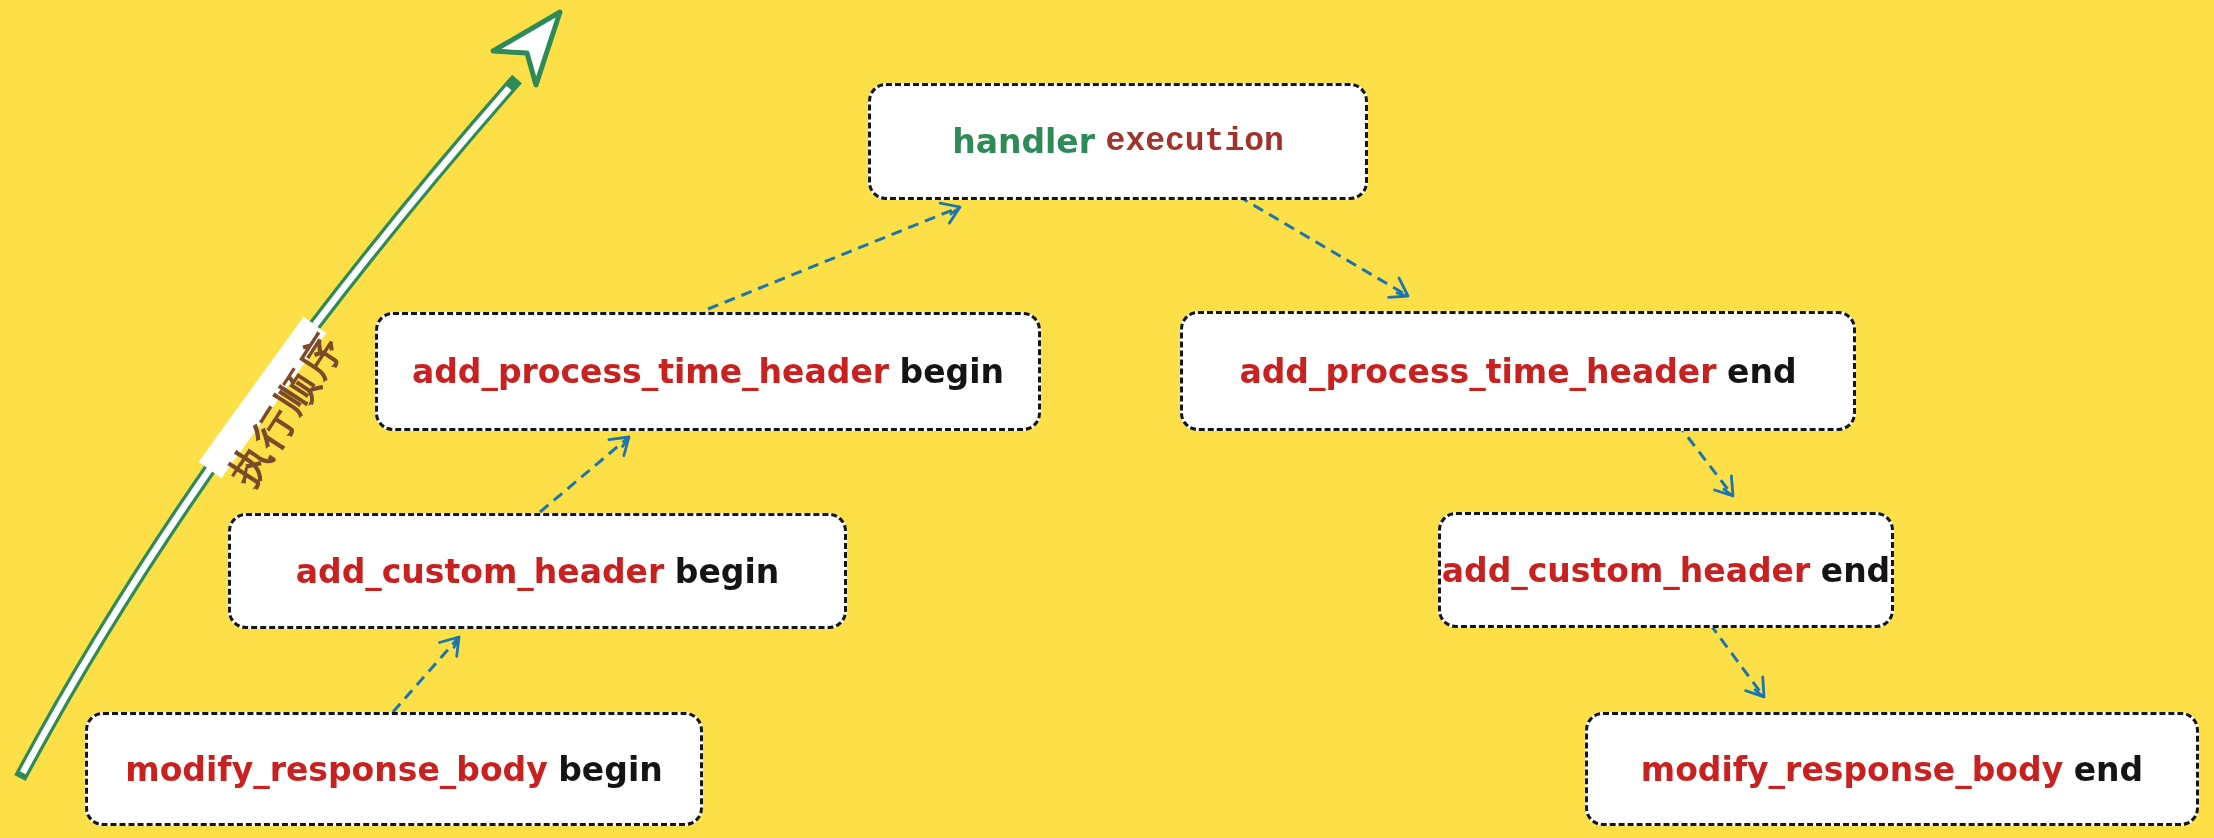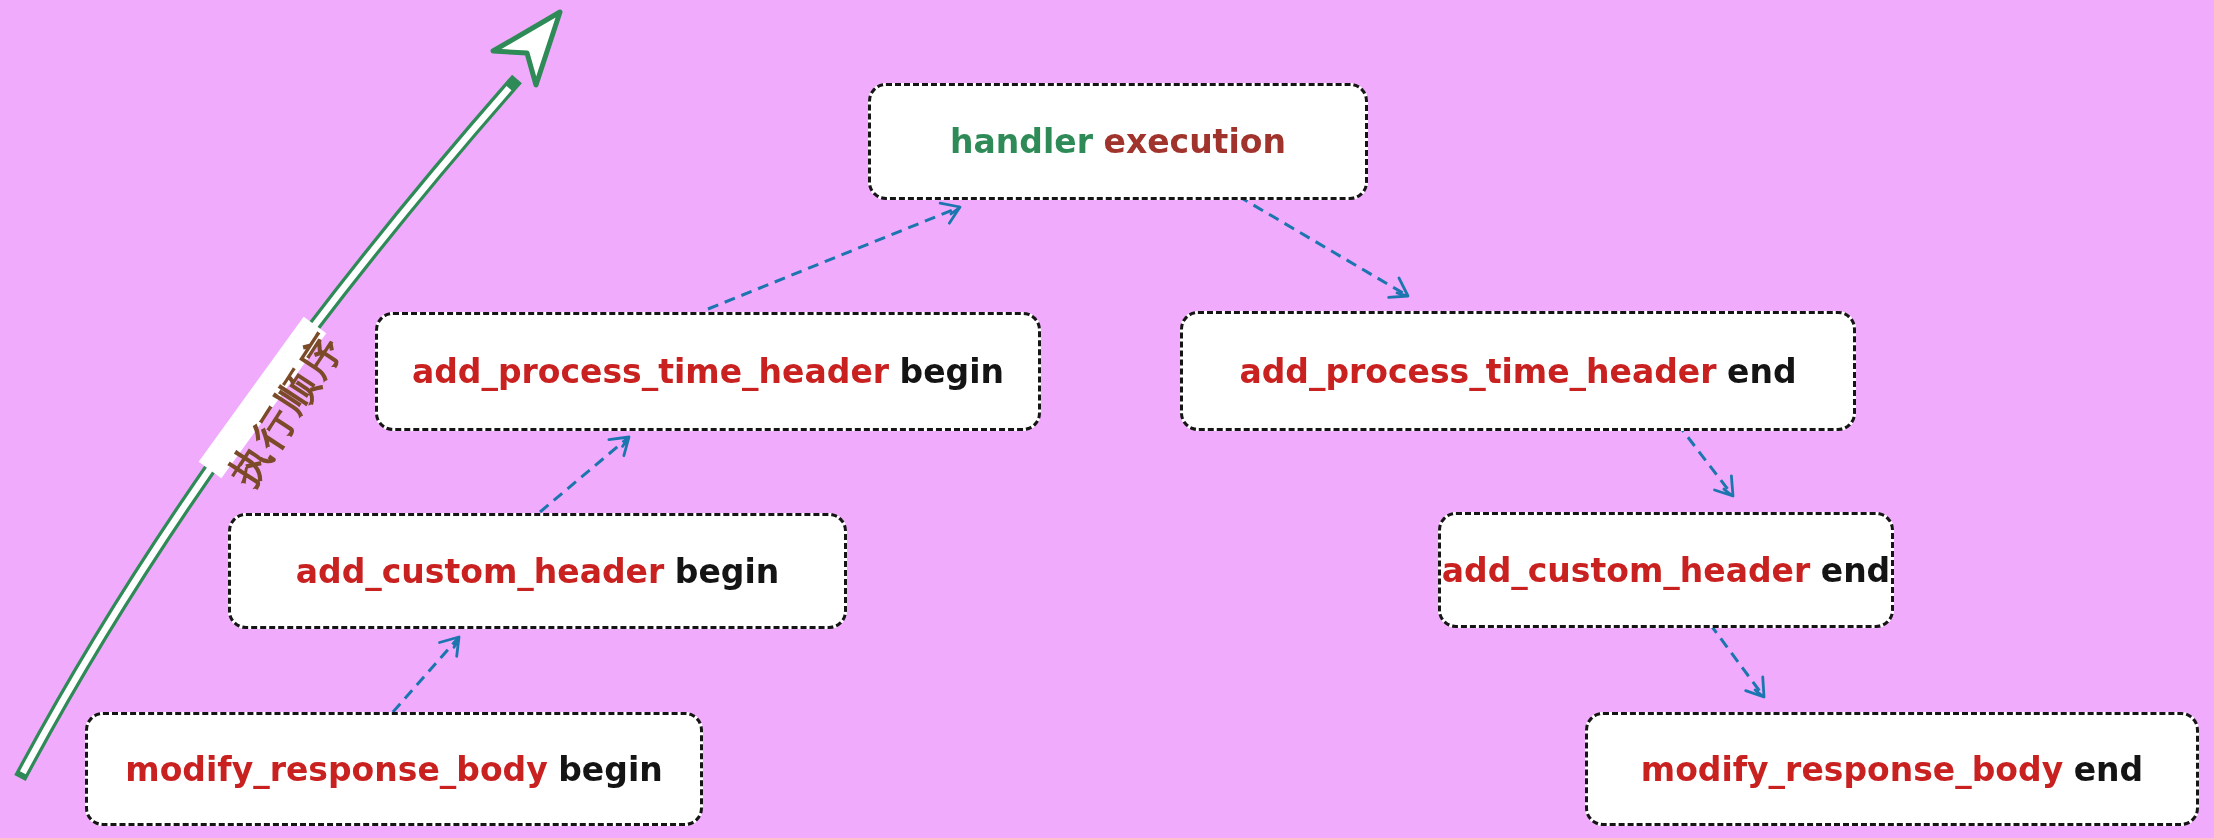--- a/index.html
+++ b/index.html
@@ -1,38 +1,38 @@
 <!DOCTYPE html>
 <html><head>
 <meta charset="utf-8">
 <style>
   html,body { margin:0; padding:0; background:#ffffff; }
   .canvas {
     position:relative;
     width:2214px; height:838px;
-    background:#f0abfc;
+    background:#fde047;
     overflow:hidden;
     font-family:"DejaVu Sans", sans-serif;
   }
   .overlay {
     position:absolute; left:0; top:0; z-index:1;
   }
   .node {
     position:absolute;
     z-index:2;
     background:#ffffff;
     border:3.5px dashed #151515;
     border-radius:18px;
     display:flex; align-items:center; justify-content:center;
     font-size:33px; font-weight:bold; white-space:nowrap;
   }
   .node .fn  { color:#c92020; }
   .node .sfx { color:#141414; margin-left:0.32em; }
   .node.handler .fn  { color:#2e8b57; }
-  .node.handler .sfx { color:#a0332b; }
+  .node.handler .sfx { color:#a0332b;font-family:Liberation Mono, monospace; }
 
   #n-handler { left:868px;  top:83px;  width:494px; height:111px; }
   #n-aptb    { left:375px;  top:312px; width:660px; height:113px; }
   #n-achb    { left:228px;  top:513px; width:613px; height:110px; }
   #n-mrbb    { left:85px;   top:712px; width:612px; height:108px; }
   #n-apte    { left:1180px; top:311px; width:670px; height:114px; }
   #n-ache    { left:1438px; top:512px; width:450px; height:110px; }
   #n-mrbe    { left:1585px; top:712px; width:608px; height:108px; }
 
   #order-label {

